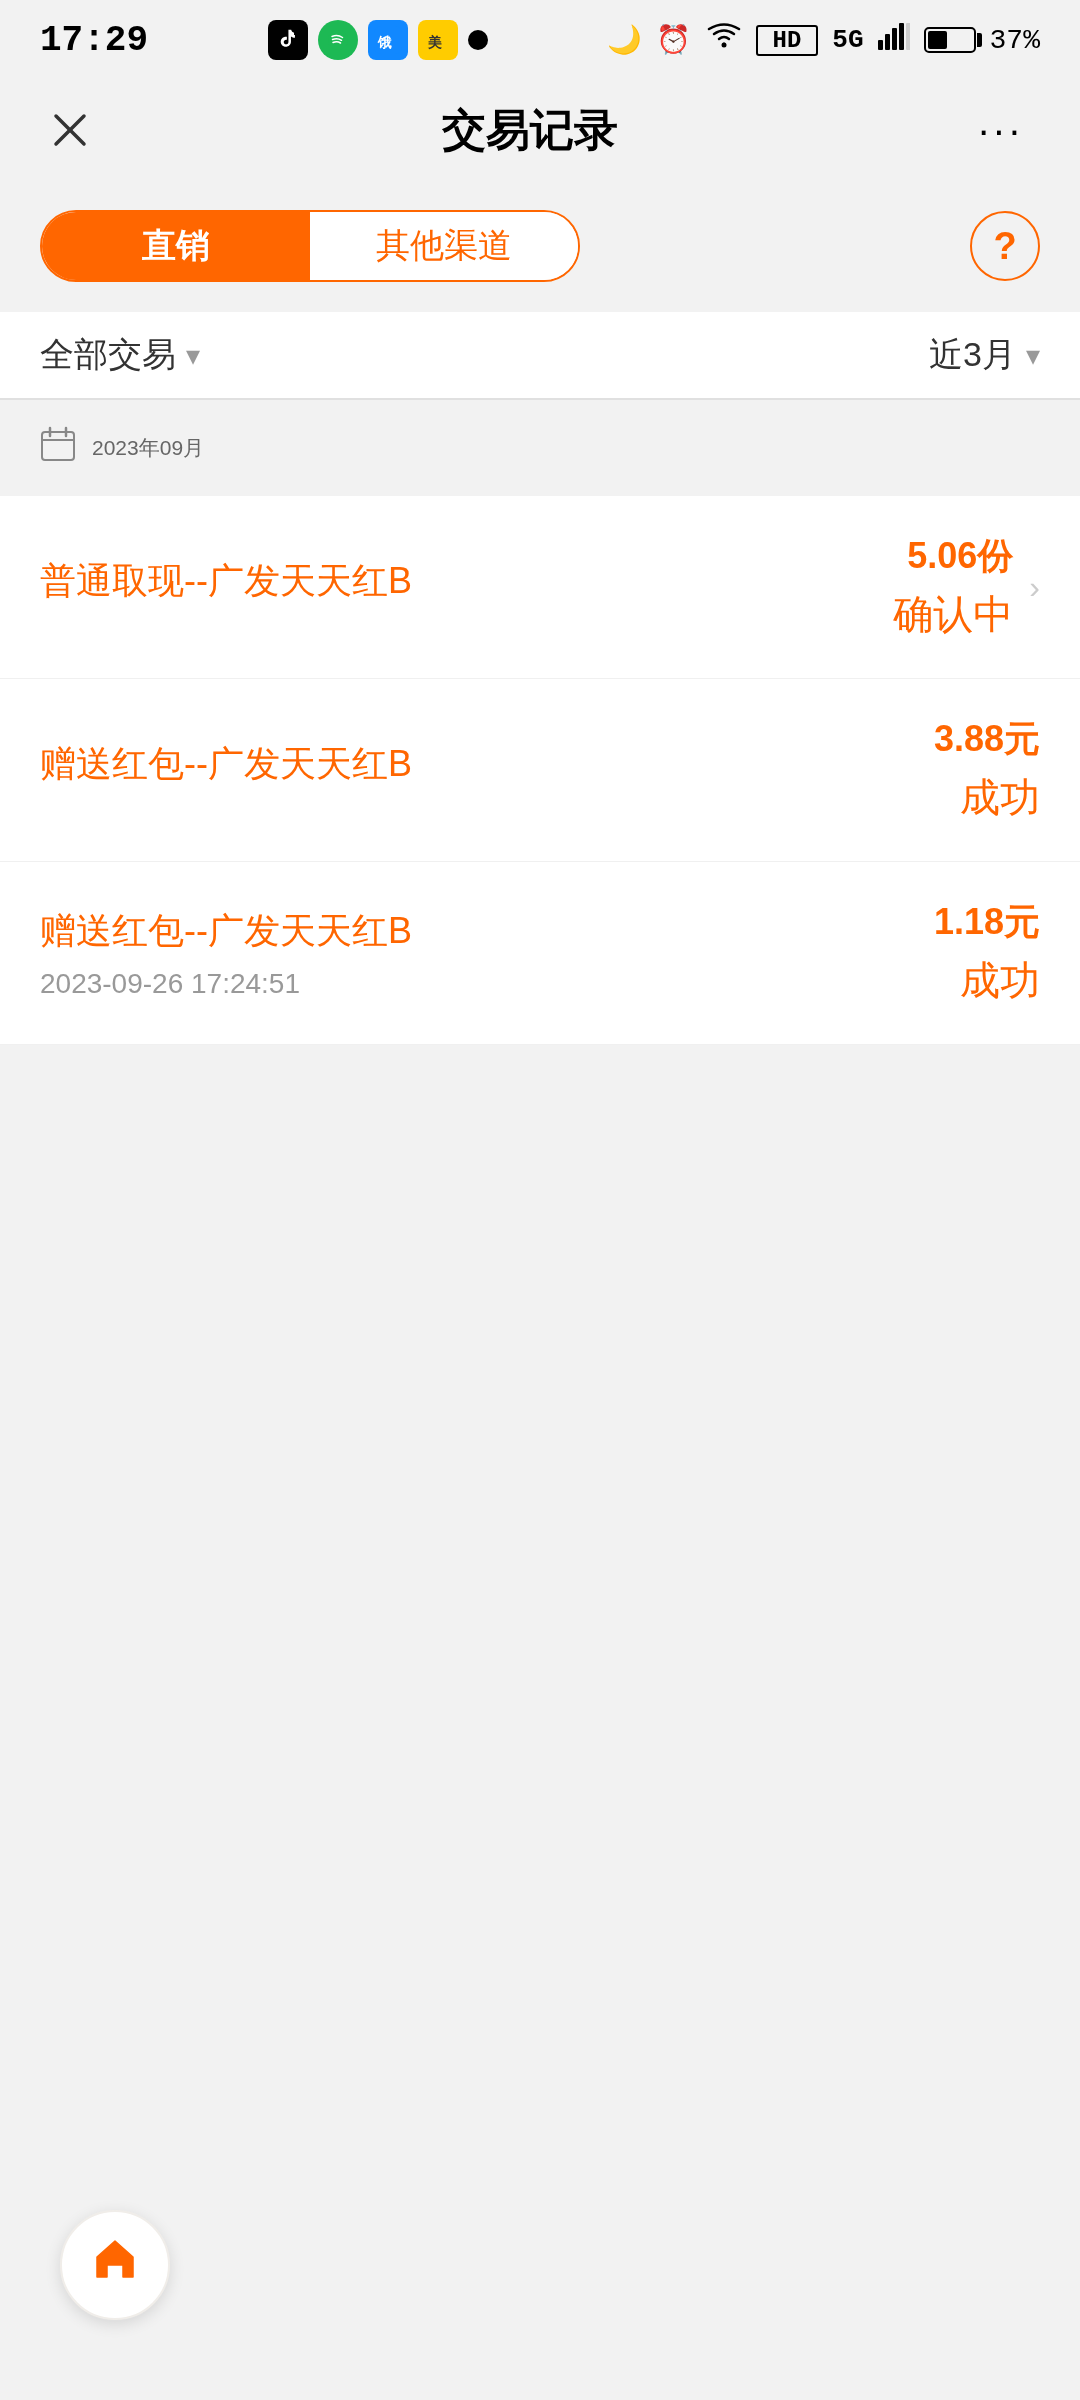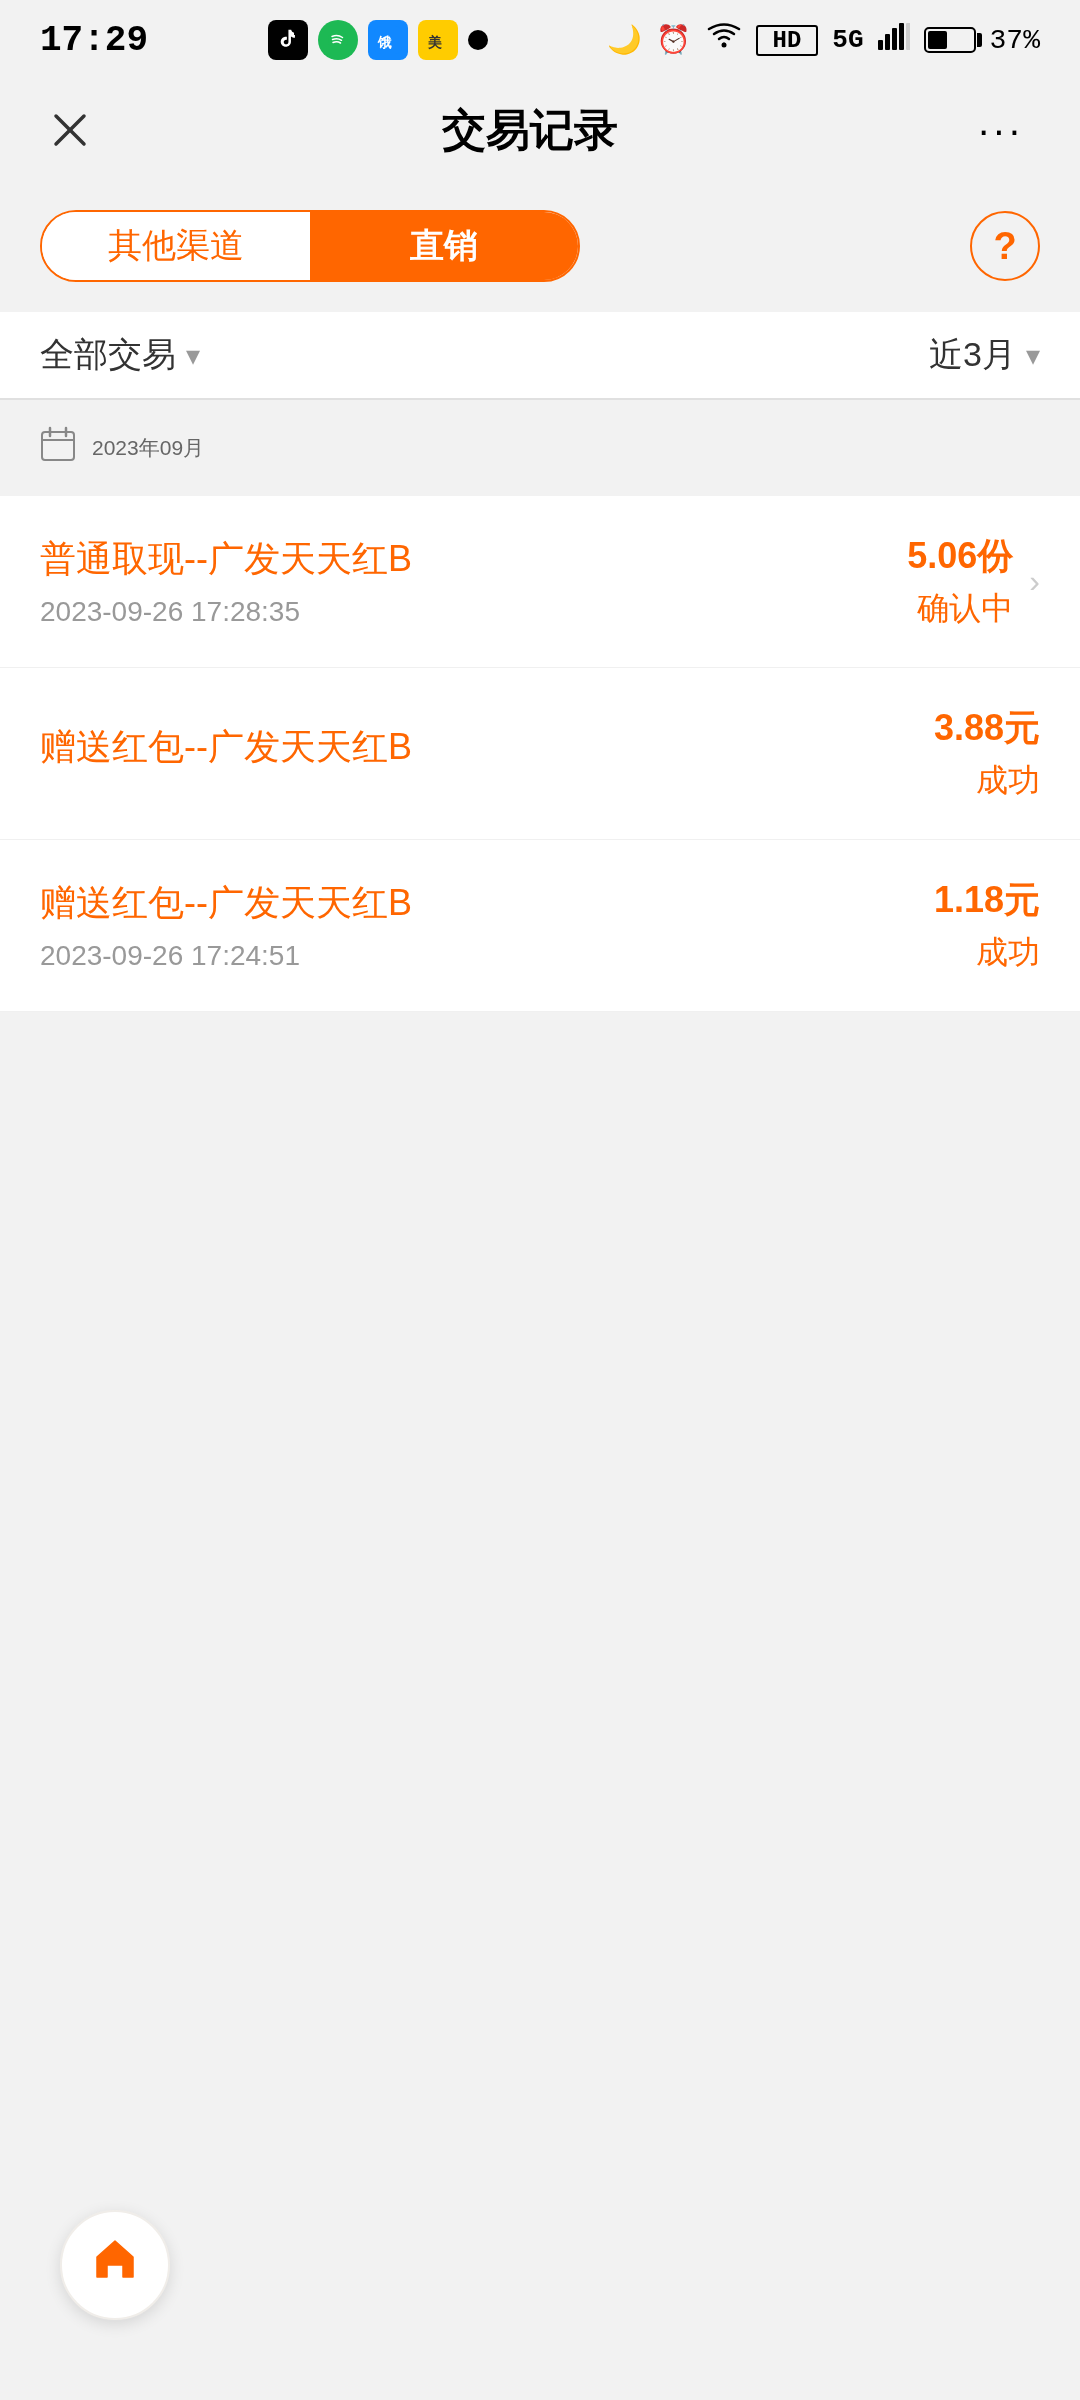--- a/index.html
+++ b/index.html
@@ -276,21 +276,21 @@
     .transaction-amount-block {
       text-align: right;
     }
     .transaction-amount {
       font-size: 36px;
       color: #f60;
       font-weight: 700;
       display: block;
     }
     .transaction-status {
-      font-size: 32px;
+      font-size: 40px;
       color: #f60;
       display: block;
       margin-top: 6px;
     }
     .chevron-right {
       font-size: 32px;
       color: #ccc;
     }
 
     
@@ -387,25 +387,25 @@
     </svg>
   </div>
   <span class="header-title">交易记录</span>
   <div class="more-btn">
     <span class="more-dots">···</span>
   </div>
 </div>
 
 <div class="tab-switcher">
   <div class="tab-group">
+    <div class="tab-item active">
+      <span>直销</span>
+    </div>
     <div class="tab-item inactive">
       <span>其他渠道</span>
-    </div>
-    <div class="tab-item active">
-      <span>直销</span>
     </div>
   </div>
   <div class="help-btn">
     <span>?</span>
   </div>
 </div>
 
 <div class="filter-bar">
   <div class="filter-left">
     <span class="filter-label">全部交易</span>
@@ -429,21 +429,20 @@
     </svg>
   </span>
   <span class="month-label">2023年09月</span>
 </div>
 
 <div class="transaction-list">
 
   <div class="transaction-item">
     <div class="transaction-info">
       <div class="transaction-title">普通取现--广发天天红B</div>
-      <div class="transaction-time">2023-09-26 17:28:35</div>
     </div>
     <div class="transaction-right">
       <div class="transaction-amount-block">
         <span class="transaction-amount">5.06份</span>
         <span class="transaction-status">确认中</span>
       </div>
       <span class="chevron-right">›</span>
     </div>
   </div>
 

